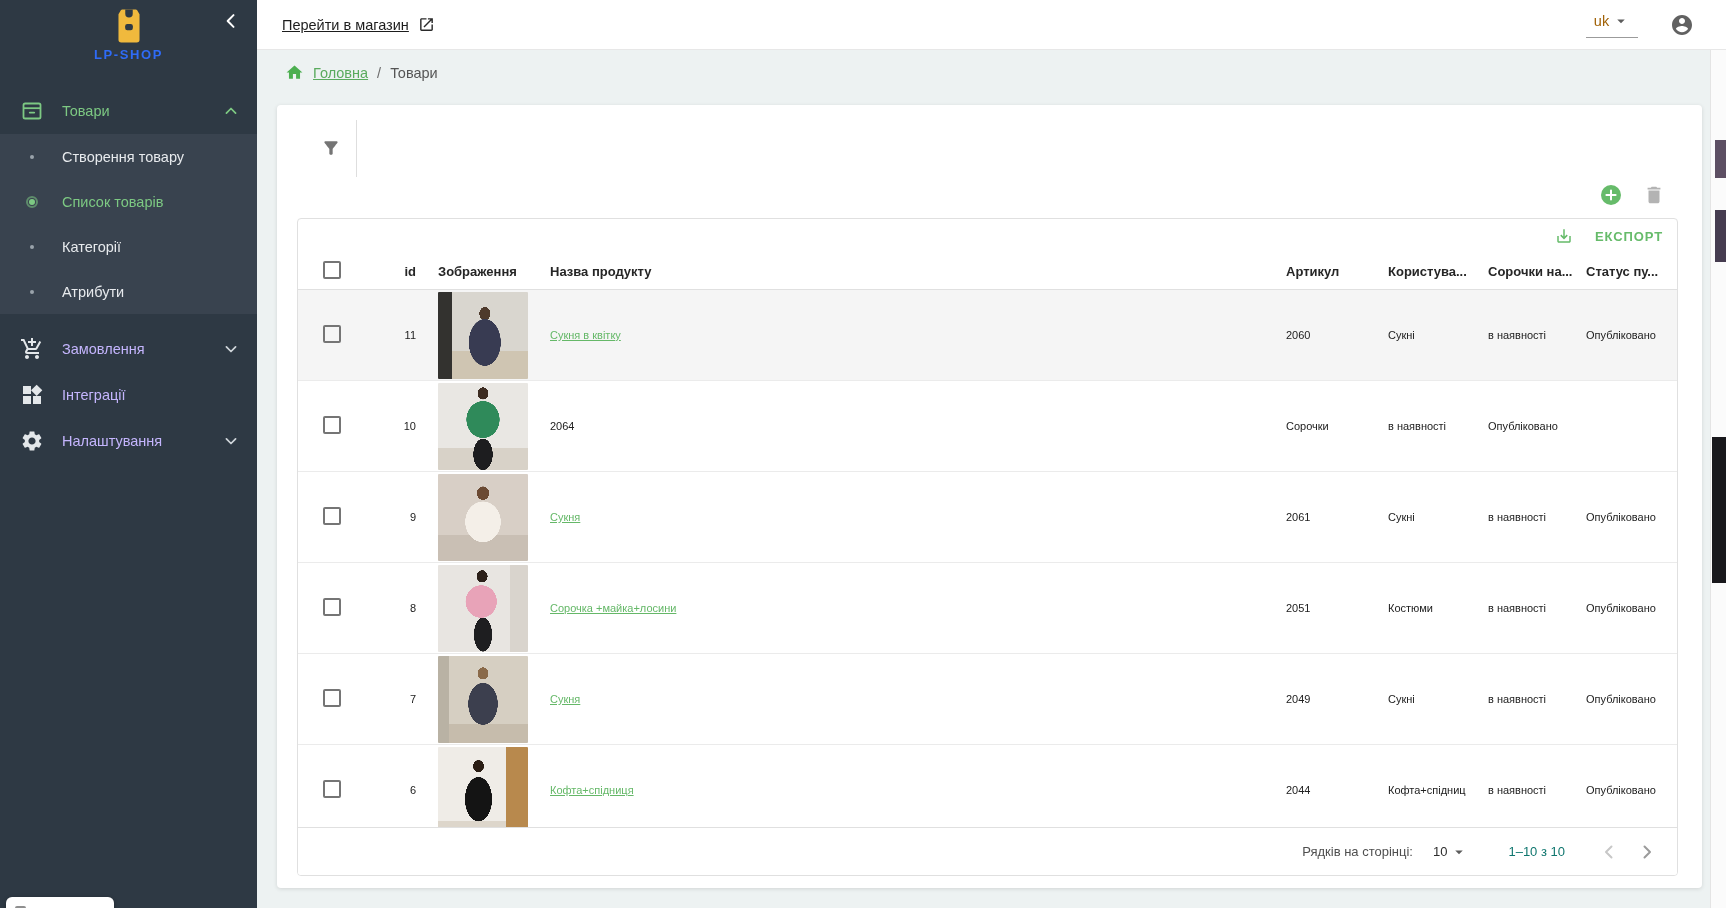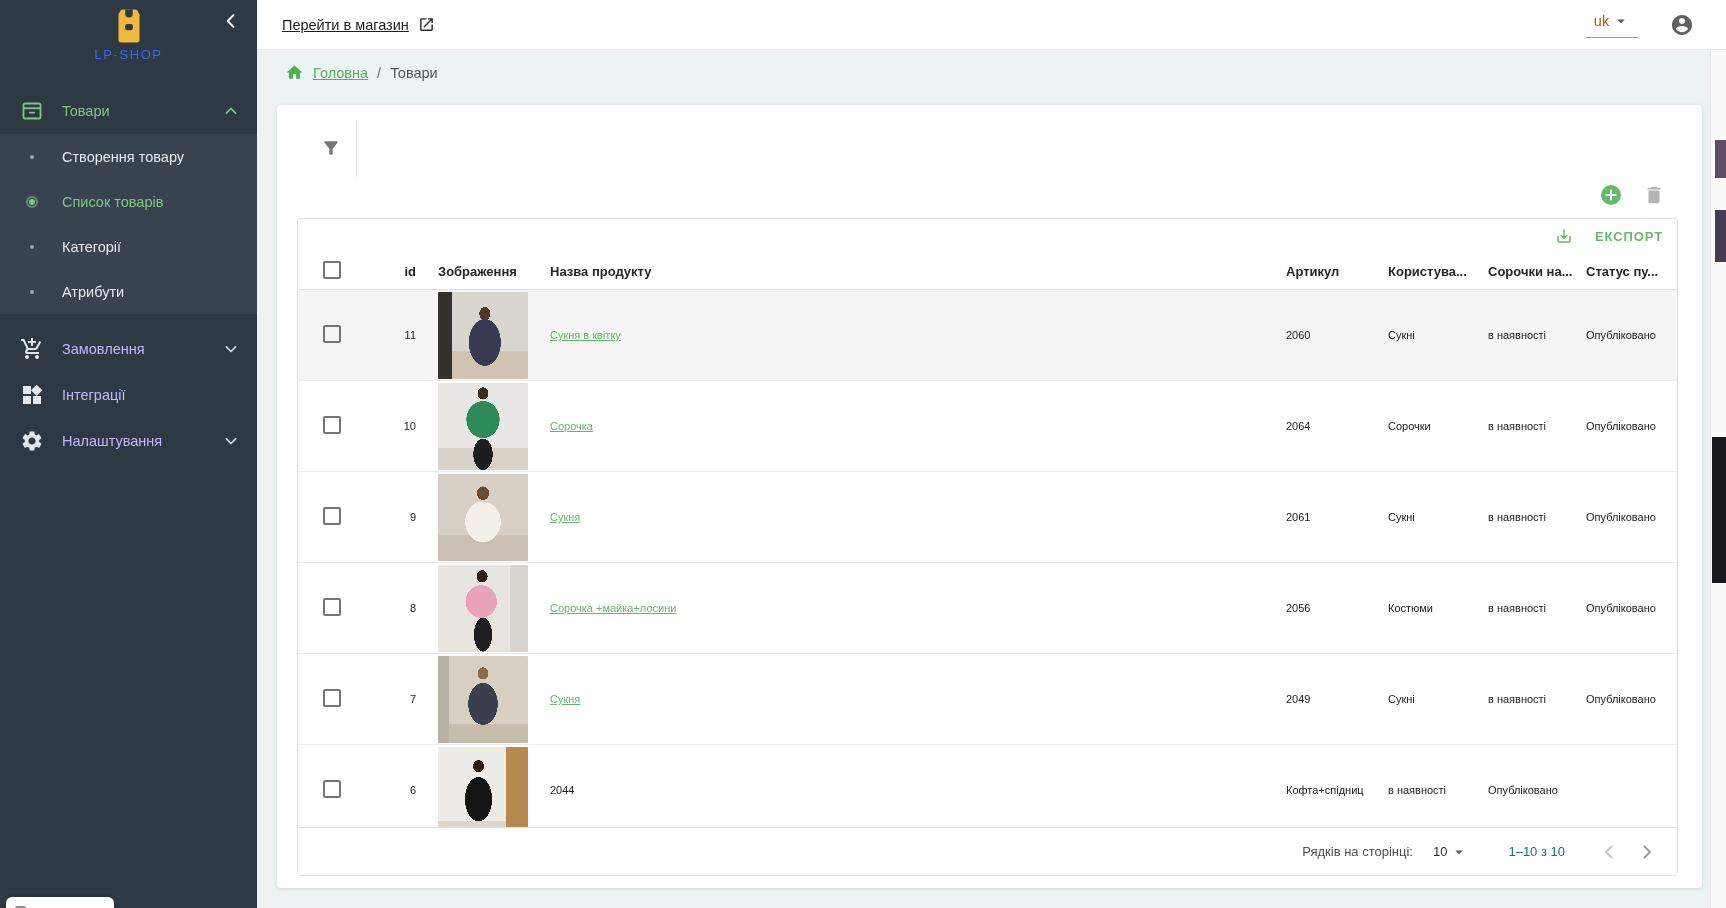--- a/index.html
+++ b/index.html
@@ -4,21 +4,21 @@
 <style>
   html,body{margin:0;padding:0;background:#dfe4e4;}
   *{box-sizing:border-box;}
   body{font-family:"Liberation Sans","DejaVu Sans",sans-serif;}
   .app{position:relative;width:1726px;height:908px;background:#edf2f2;overflow:hidden;}
 
   
   .sidebar{position:absolute;left:0;top:0;width:257px;height:100%;background:#2e3944;color:#e7eaed;z-index:5;}
   .logo-wrap{position:relative;height:88px;}
   .logo-bag{position:absolute;left:50%;top:8px;transform:translateX(-50%);}
-  .logo-text{position:absolute;top:47px;width:100%;text-align:center;color:#2f6bf7;font-weight:normal;font-size:13px;letter-spacing:1.6px;}
+  .logo-text{position:absolute;top:47px;width:100%;text-align:center;color:#2f6bf7;font-weight:bold;font-size:13px;letter-spacing:1.6px;}
   .collapse-btn{position:absolute;top:11px;right:16px;width:20px;height:20px;cursor:pointer;}
   .nav-item{height:46px;display:flex;align-items:center;padding:0 16px 0 20px;font-size:14.5px;cursor:pointer;color:#c4b5fd;}
   .nav-item .nav-icon{width:24px;height:24px;margin-right:18px;flex:0 0 24px;}
   .nav-item .nav-label{flex:1;}
   .nav-item.active-parent{color:#7dc983;}
   .chev{width:20px;height:20px;}
   .submenu{background:#39434f;}
   .sub-item{height:45px;display:flex;align-items:center;padding-left:20px;font-size:14.5px;color:#e7eaed;cursor:pointer;}
   .sub-item .bullet-box{width:24px;margin-right:18px;display:flex;justify-content:center;align-items:center;flex:0 0 24px;}
   .sub-item.active{color:#7dc983;}
@@ -285,21 +285,20 @@
             <div class="cell">в наявності</div>
             <div class="cell c-pub">Опубліковано</div>
           </div>
 
           <div class="grid-row trow">
             <div class="cell c-check"><span class="cbx"></span></div>
             <div class="cell c-id">10</div>
             <div class="cell">
                 <div class="photo photo-1"></div>
               </div>
-            <div class="cell"><a class="plink">Сорочка</a></div>
             <div class="cell">2064</div>
             <div class="cell">Сорочки</div>
             <div class="cell">в наявності</div>
             <div class="cell c-pub">Опубліковано</div>
           </div>
 
           <div class="grid-row trow">
             <div class="cell c-check"><span class="cbx"></span></div>
             <div class="cell c-id">9</div>
             <div class="cell">
@@ -312,21 +311,21 @@
             <div class="cell c-pub">Опубліковано</div>
           </div>
 
           <div class="grid-row trow">
             <div class="cell c-check"><span class="cbx"></span></div>
             <div class="cell c-id">8</div>
             <div class="cell">
                 <div class="photo photo-3"></div>
               </div>
             <div class="cell"><a class="plink">Сорочка +майка+лосини</a></div>
-            <div class="cell">2056</div>
+            <div class="cell">2051</div>
             <div class="cell">Костюми</div>
             <div class="cell">в наявності</div>
             <div class="cell c-pub">Опубліковано</div>
           </div>
 
           <div class="grid-row trow">
             <div class="cell c-check"><span class="cbx"></span></div>
             <div class="cell c-id">7</div>
             <div class="cell">
                 <div class="photo photo-4"></div>
@@ -337,20 +336,21 @@
             <div class="cell">в наявності</div>
             <div class="cell c-pub">Опубліковано</div>
           </div>
 
           <div class="grid-row trow">
             <div class="cell c-check"><span class="cbx"></span></div>
             <div class="cell c-id">6</div>
             <div class="cell">
                 <div class="photo photo-5"></div>
               </div>
+            <div class="cell"><a class="plink">Кофта+спідниця</a></div>
             <div class="cell">2044</div>
             <div class="cell">Кофта+спідниц</div>
             <div class="cell">в наявності</div>
             <div class="cell c-pub">Опубліковано</div>
           </div>
 
         </div>
 
         <div class="tfoot">
           <span class="rpp-label">Рядків на сторінці:</span>

